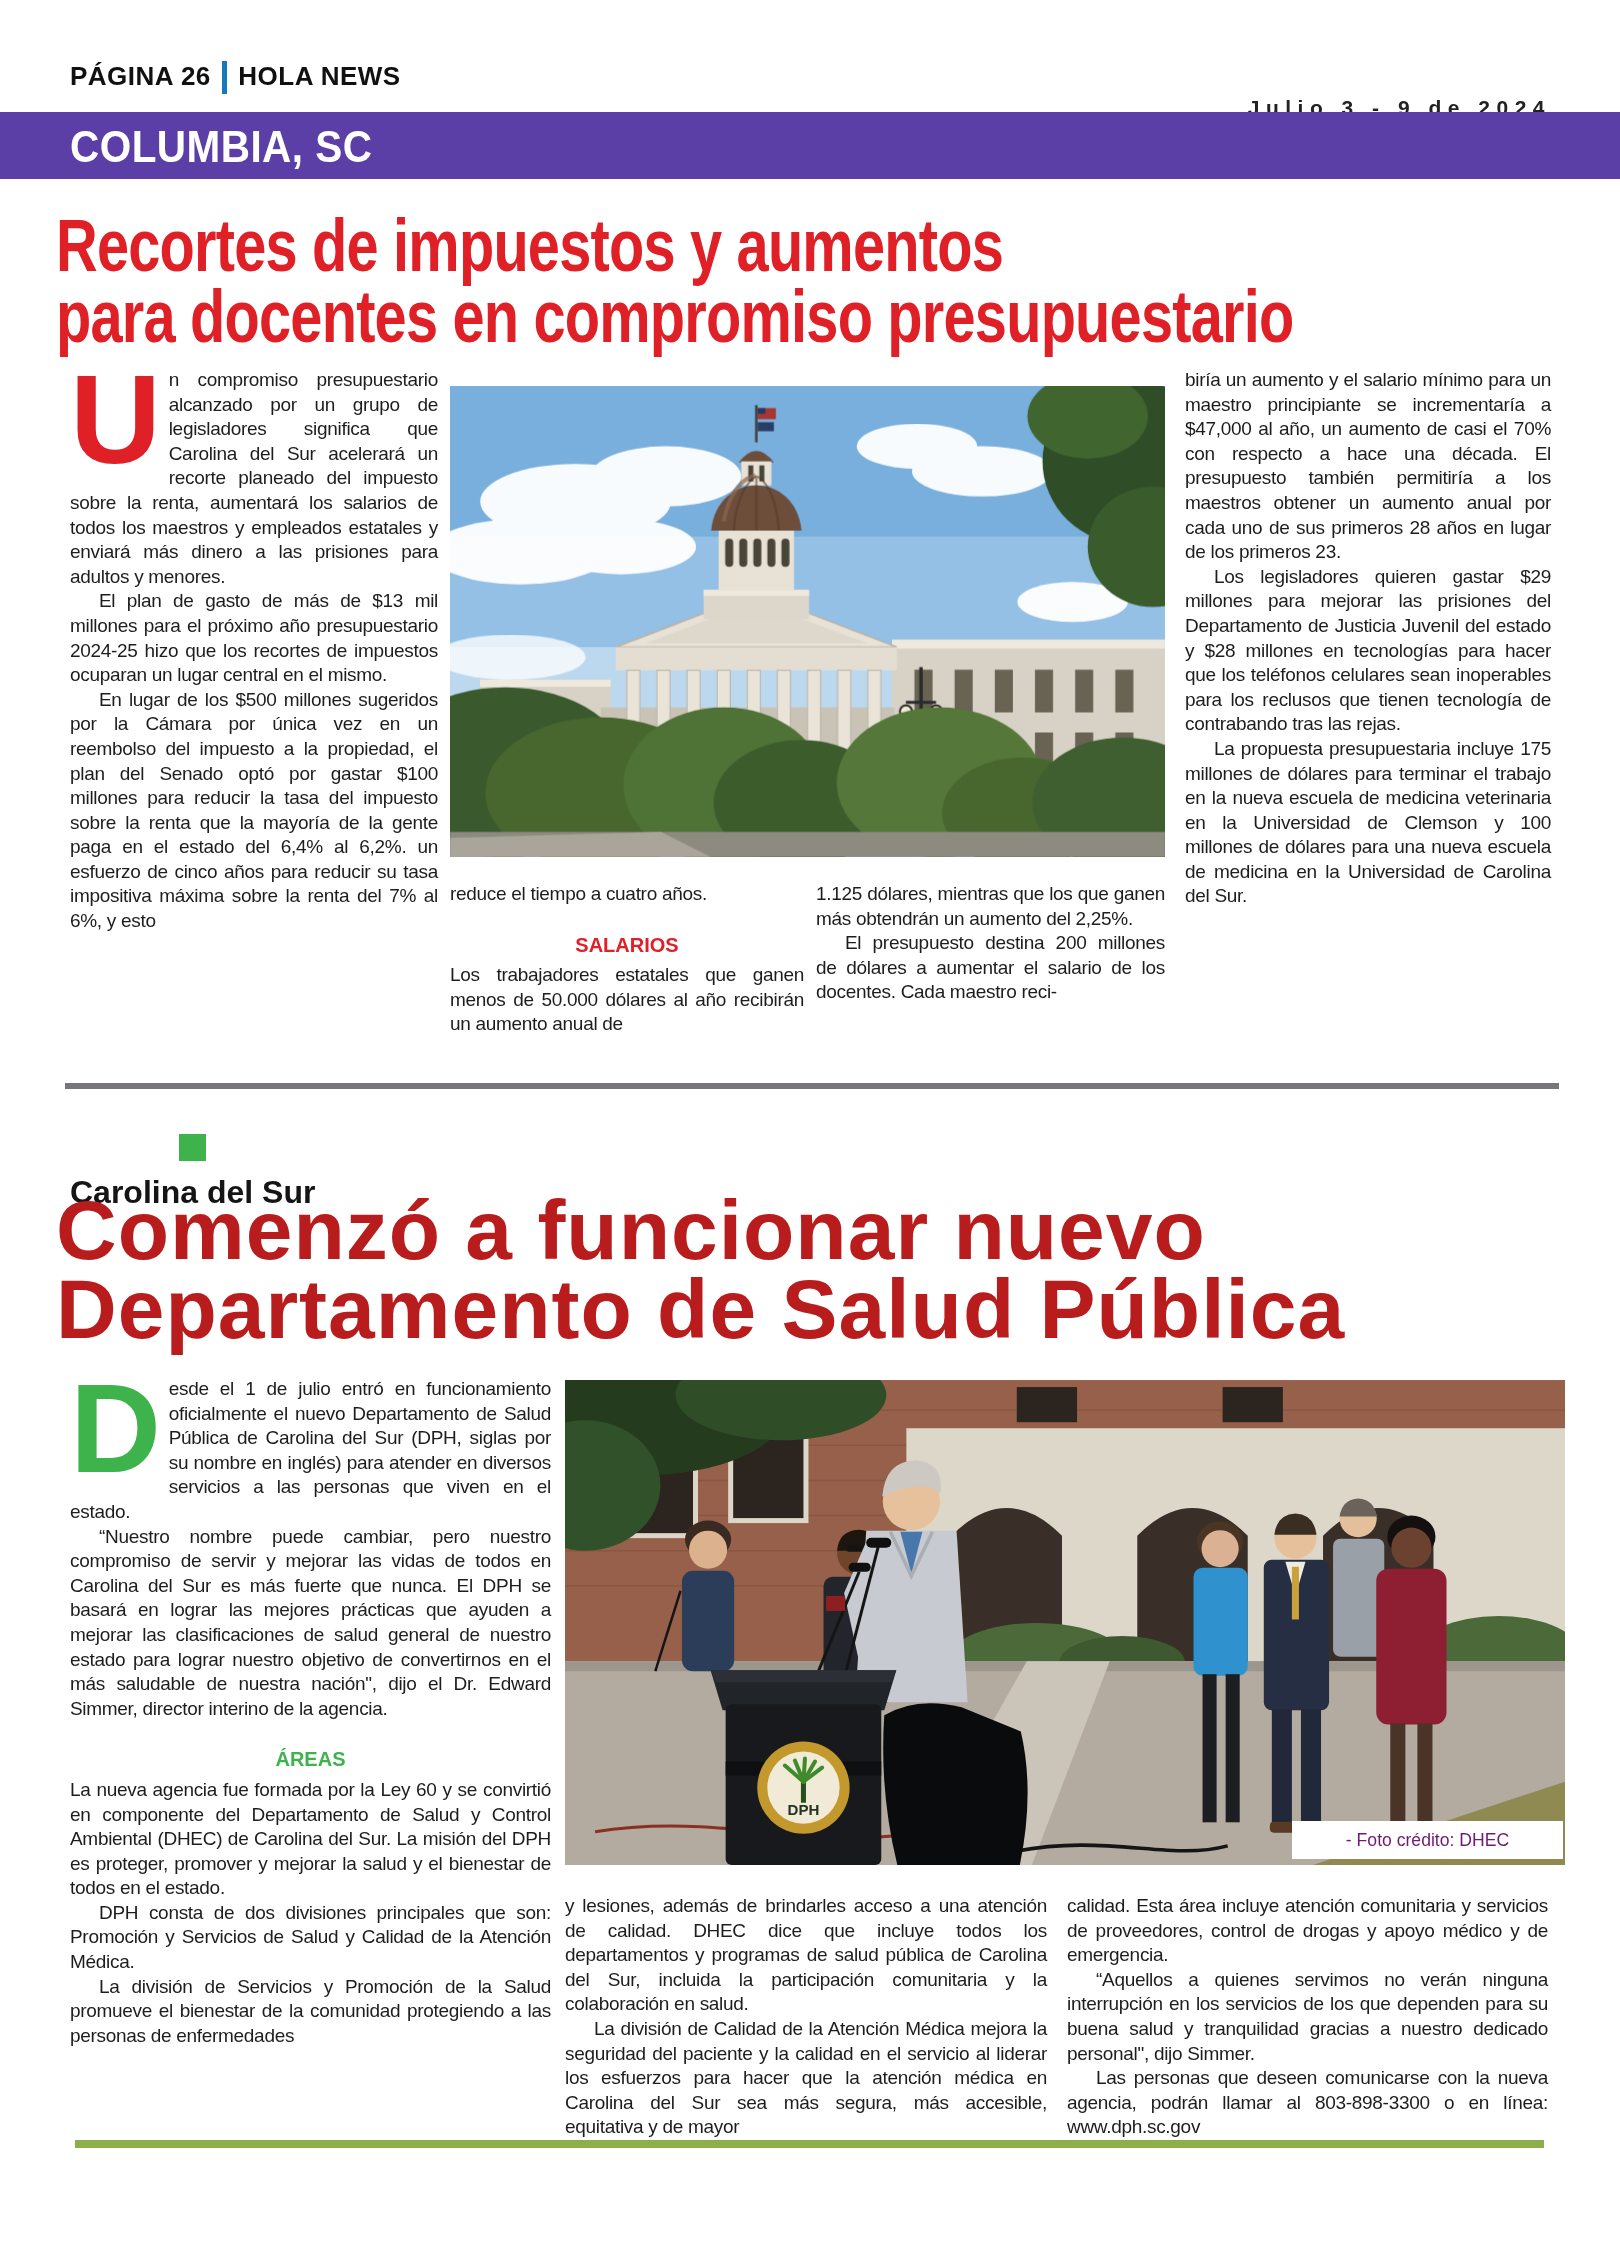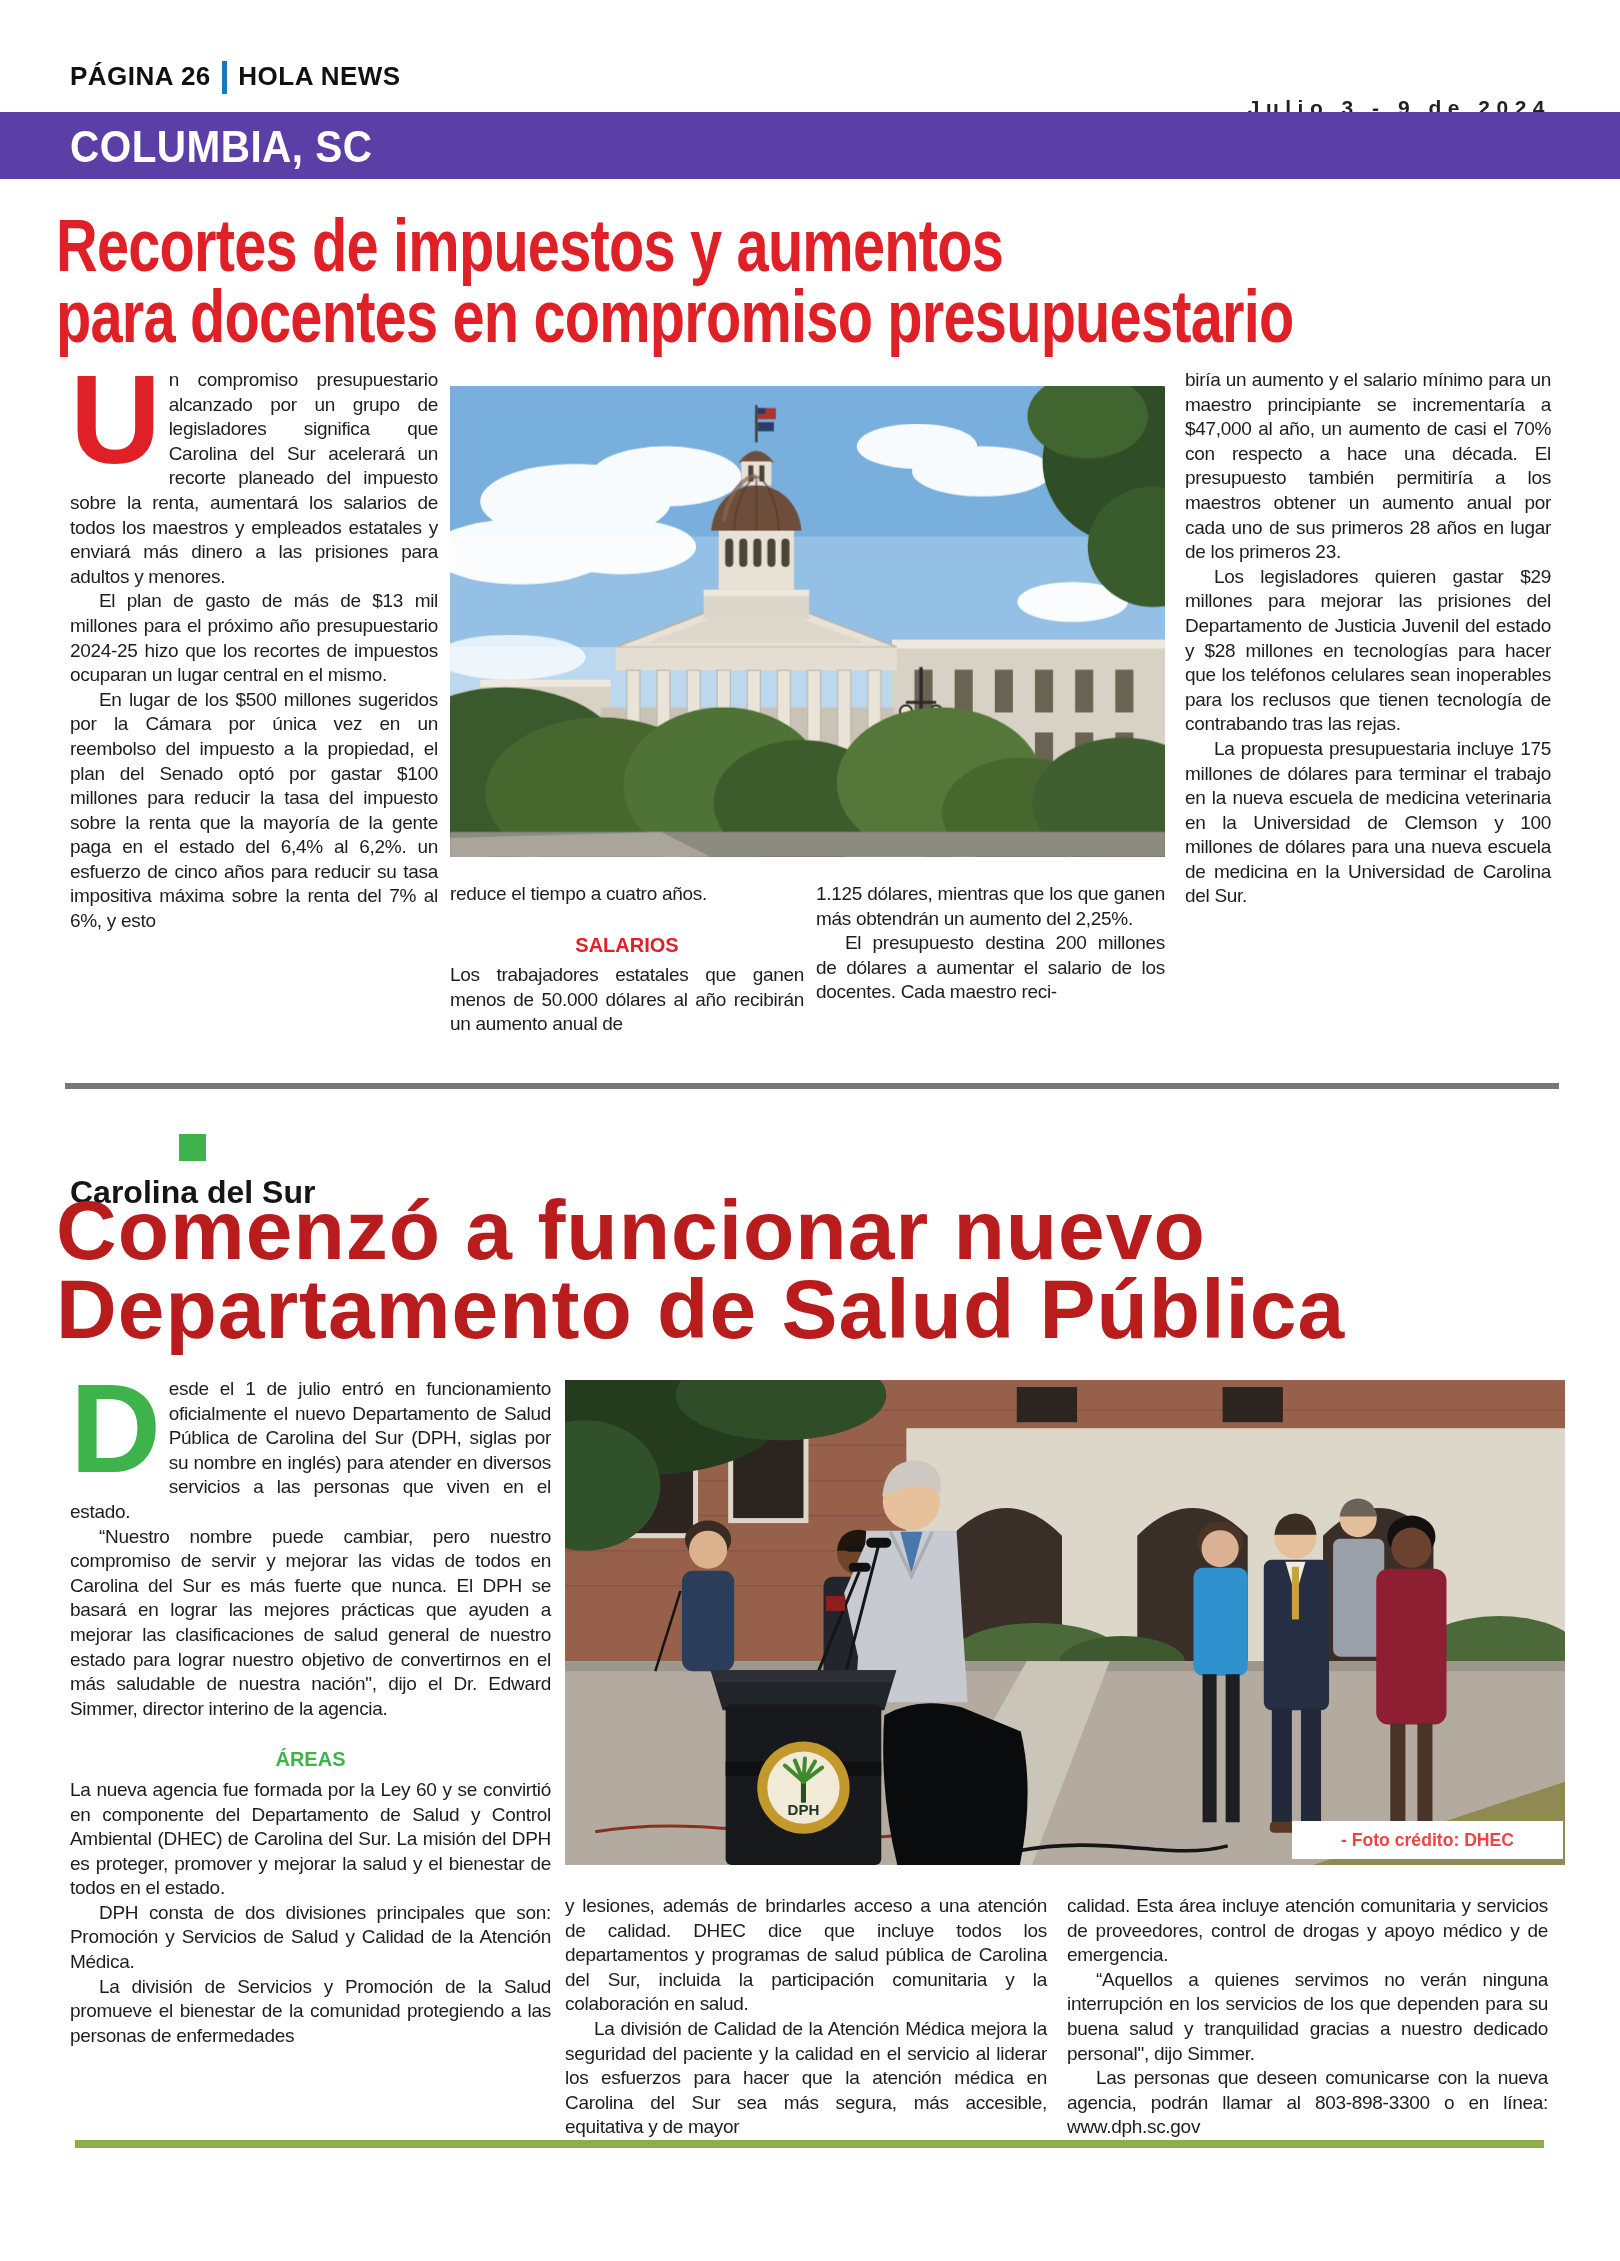--- a/index.html
+++ b/index.html
@@ -31,21 +31,21 @@
   .subhead{margin:26px 0 6px;text-align:center;font-weight:700;font-size:20px;letter-spacing:0;}
   .subhead.red{color:#e02027;}
   .subhead.green{color:#3eb34c;}
   .dropcap{float:left;font-weight:700;font-size:126px;line-height:98px;margin:3px 8px 0 0;}
   .dropcap.red{color:#e02027;}
   .dropcap.green{color:#3eb34c;}
   
   .photo1{position:absolute;left:450px;top:386px;width:715px;height:471px;}
   .photo2{position:absolute;left:565px;top:1380px;width:1000px;height:485px;border-radius:27px;}
   .photo2 .credit{position:absolute;right:2px;bottom:6px;width:271px;height:38px;background:#fff;
-    display:flex;align-items:center;justify-content:center;font-size:17.6px;font-weight:700;color:#ef4444;letter-spacing:0;}
+    display:flex;align-items:center;justify-content:center;font-size:17.6px;font-weight:400;color:#701a75;letter-spacing:0;}
   
   .divider{position:absolute;left:65px;top:1083px;width:1494px;height:5.5px;background:#78767b;}
   .greenrule{position:absolute;left:75px;top:2140px;width:1469px;height:7.5px;background:#8cae4b;}
   
   .kicker{position:absolute;left:70px;top:1134px;display:flex;align-items:center;gap:13px;flex-direction:column;}
   .kicker .sq{width:27px;height:27px;background:#3eb34c;}
   .kicker .kt{font-size:32px;font-weight:700;color:#151515;letter-spacing:0;}
   .headline2{position:absolute;left:56px;top:1191px;margin:0;color:#b91c1c;font-weight:700;
     font-size:84px;line-height:79px;letter-spacing:1px;white-space:nowrap;}
   .a2c1{left:70px;top:1377px;width:481px;}

